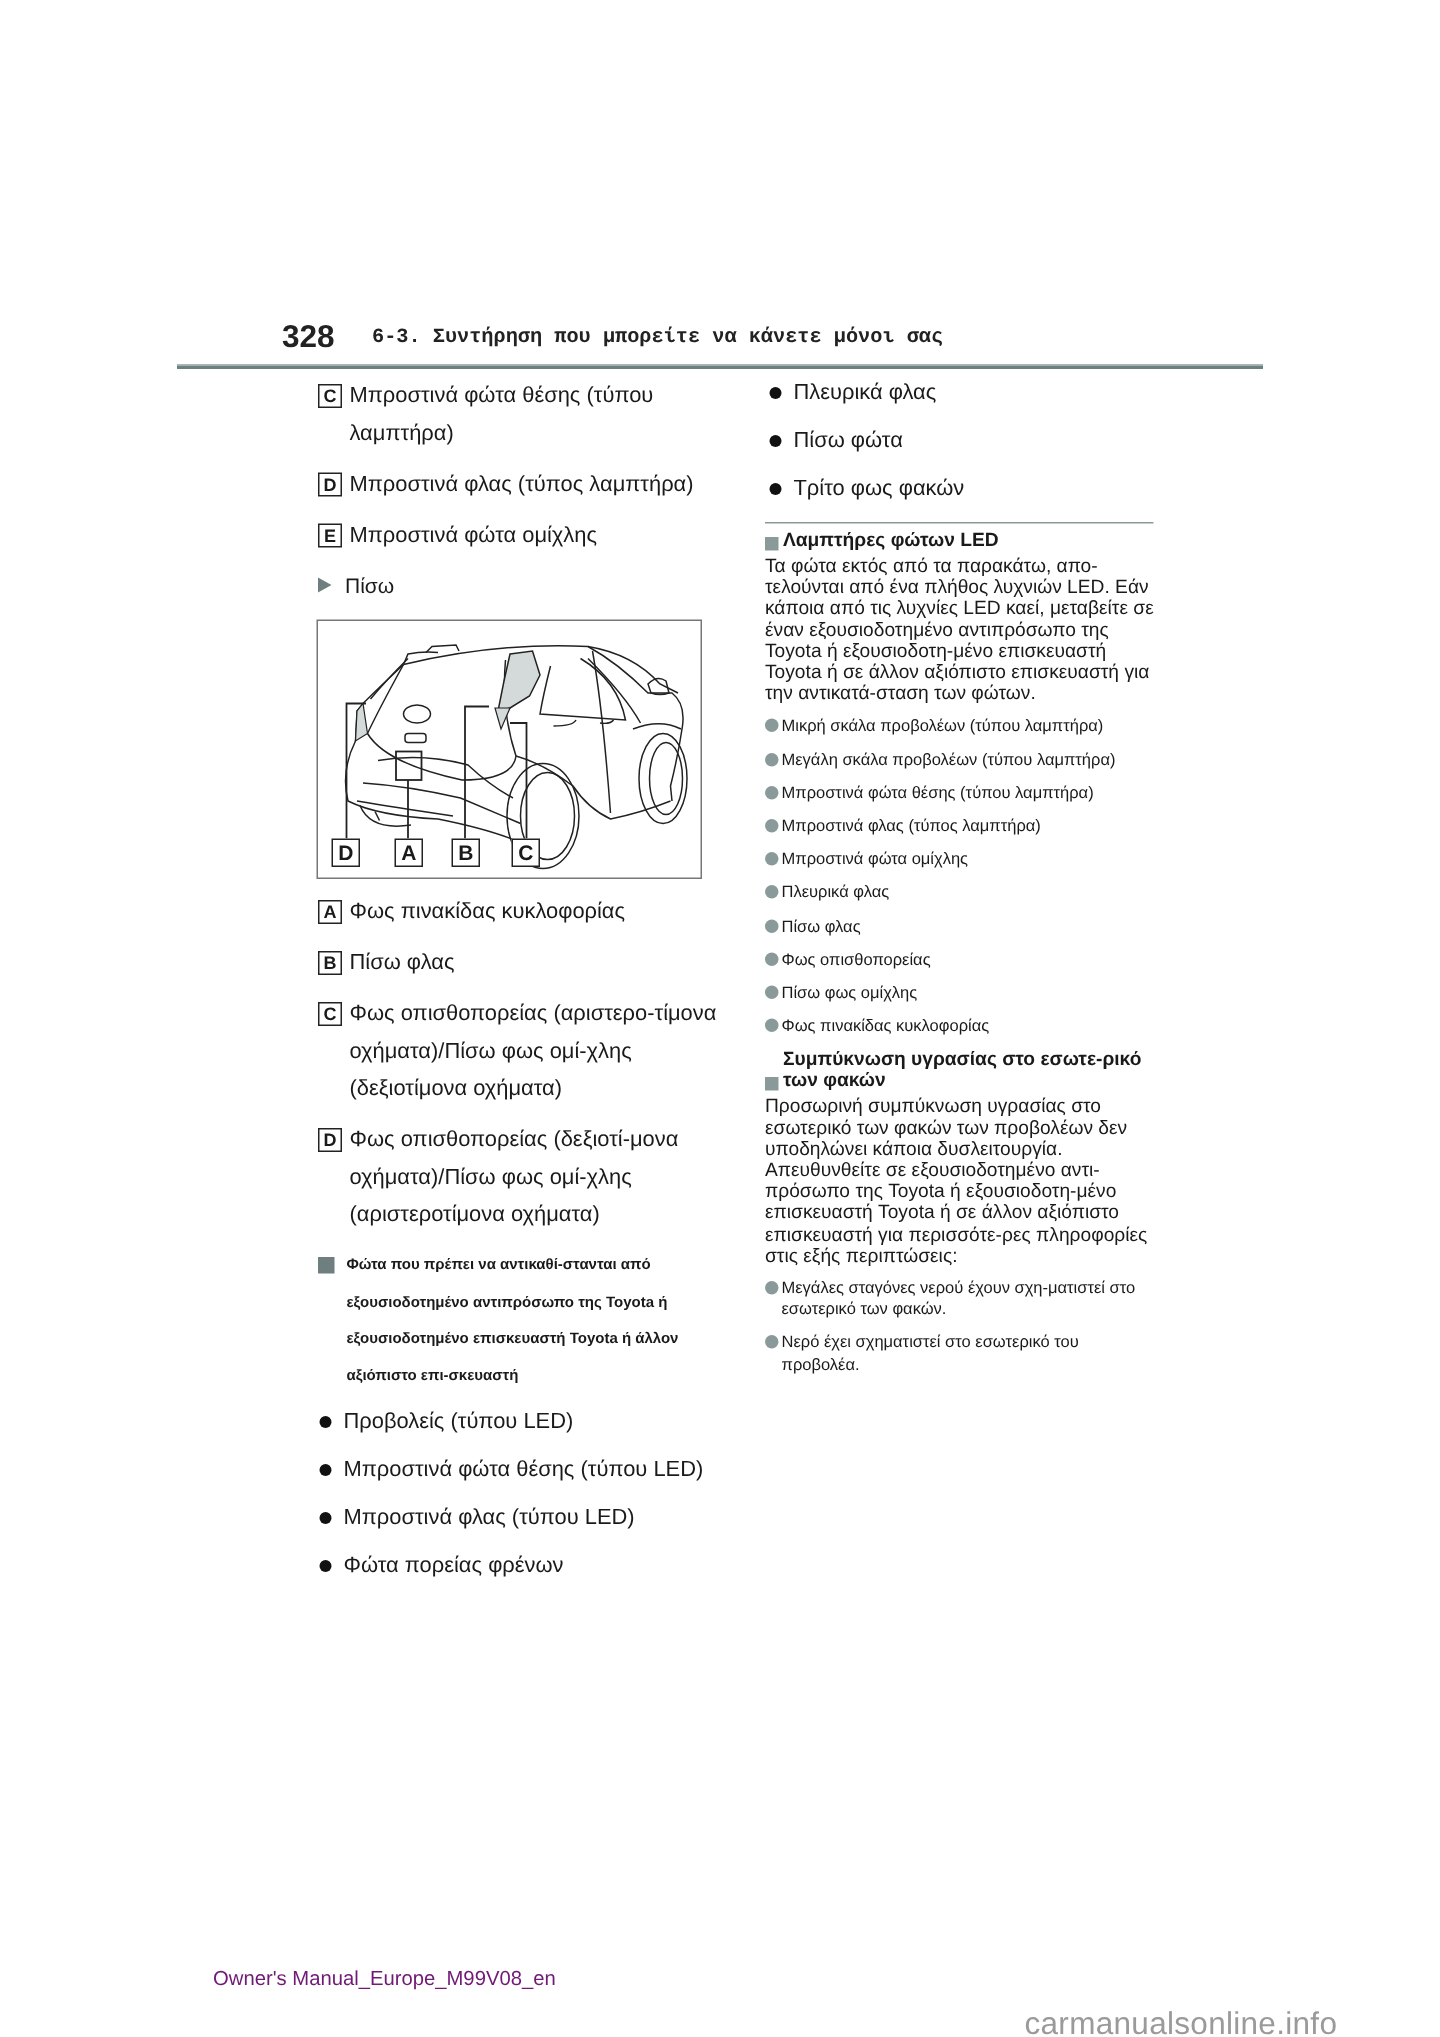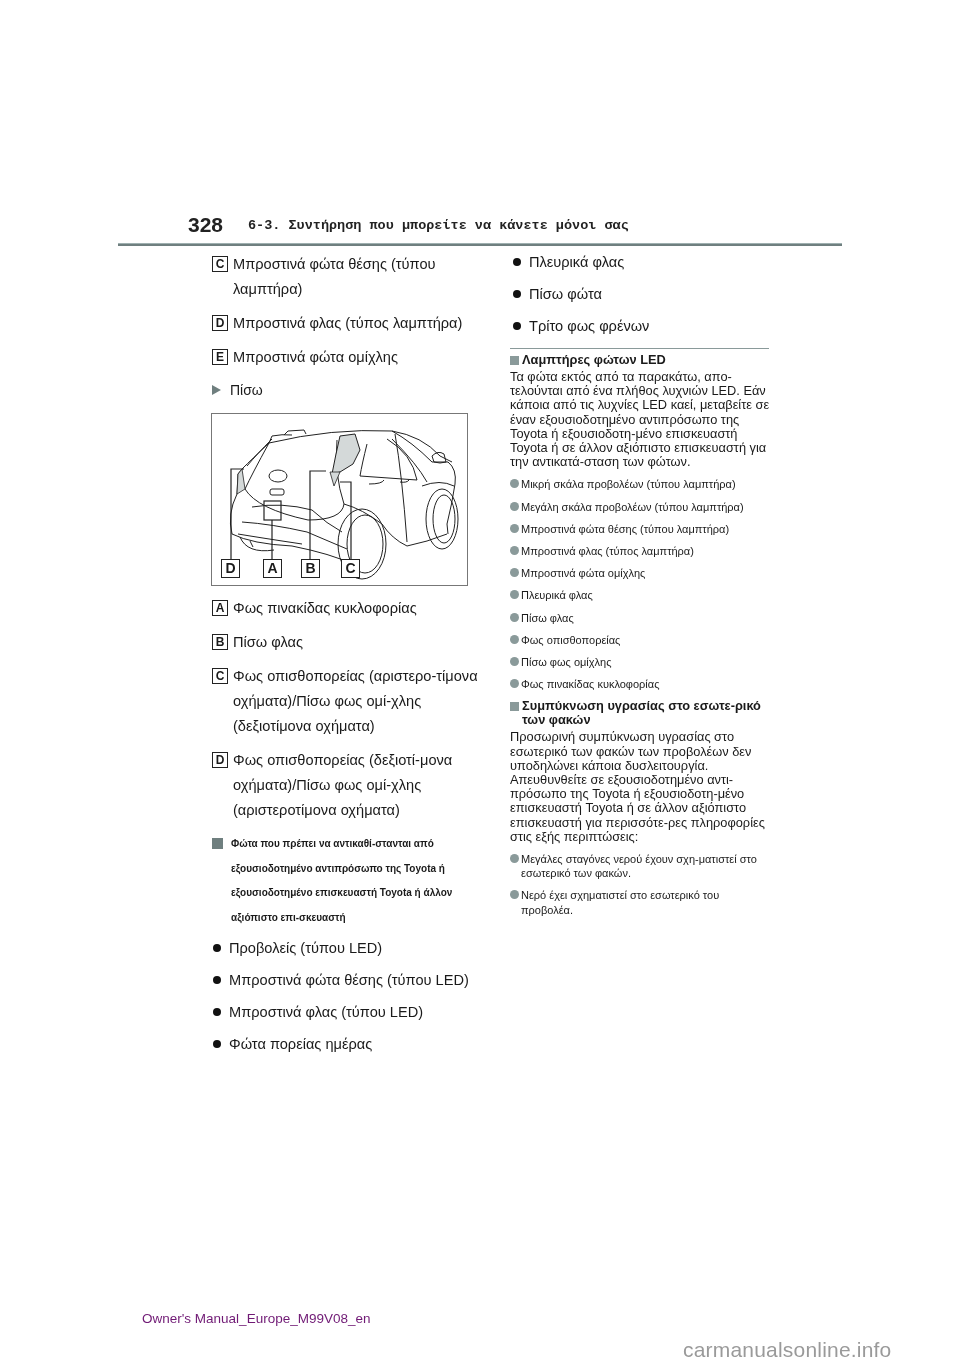--- a/index.html
+++ b/index.html
@@ -24,21 +24,21 @@
   .figure svg { position: absolute; left: 0; top: 0; }
   .fig-label { position: absolute; top: 145px; width: 19px; height: 19px; border: 1.5px solid #222; background: #fff; font-size: 14px; font-weight: bold; text-align: center; line-height: 17px; }
 
   .sq-head { display: flex; align-items: flex-start; font-size: 10px; font-weight: bold; line-height: 24.5px; margin: 4px 0 8px 0; }
   .sq { flex: 0 0 auto; width: 11px; height: 11px; background: #6f7f7f; margin: 6px 8px 0 2px; }
 
   .dot-item { display: flex; align-items: flex-start; font-size: 14.6px; line-height: 21px; margin-bottom: 11px; }
   .dot { flex: 0 0 auto; width: 8px; height: 8px; border-radius: 50%; background: #111; margin: 6px 8px 0 3px; }
 
   .rule-thin { width: 259px; height: 1px; background: #8a9a9a; margin: 10px 0 4px 0; }
-  .r-head { display: flex; align-items: flex-start; font-size: 12.8px; font-weight: bold; line-height: 14px; margin-bottom: 3px; }
+  .r-head { display: flex; align-items: flex-end; font-size: 12.8px; font-weight: bold; line-height: 14px; margin-bottom: 3px; }
   .r-sq { flex: 0 0 auto; width: 9px; height: 9px; background: #8a9a9a; margin: 3px 3px 0 0; }
   .r-para { font-size: 12.8px; line-height: 14.2px; margin-bottom: 8px; }
   .r-bullet { display: flex; align-items: flex-start; font-size: 11px; line-height: 14.2px; margin-bottom: 8px; }
   .r-gdot { flex: 0 0 auto; width: 9px; height: 9px; border-radius: 50%; background: #8a9a9a; margin: 2px 2px 0 0; }
 
   .footer { position: absolute; left: 142px; top: 1311px; font-size: 13.5px; color: #701a75; }
   .watermark { position: absolute; left: 683px; top: 1338px; font-size: 21px; color: #9a9a9a; letter-spacing: 0.2px; }
 </style>
 </head>
 <body>
@@ -152,36 +152,36 @@
   <div class="dot-item">
     <span class="dot"></span>
     <span>Μπροστινά φώτα θέσης (τύπου LED)</span>
   </div>
   <div class="dot-item">
     <span class="dot"></span>
     <span>Μπροστινά φλας (τύπου LED)</span>
   </div>
   <div class="dot-item">
     <span class="dot"></span>
-    <span>Φώτα πορείας ημέρας</span>
+    <span>Φώτα πορείας φρένων</span>
   </div>
 </div>
 
 <div class="col-right">
   <div class="dot-item">
     <span class="dot"></span>
     <span>Πλευρικά φλας</span>
   </div>
   <div class="dot-item">
     <span class="dot"></span>
     <span>Πίσω φώτα</span>
   </div>
   <div class="dot-item">
     <span class="dot"></span>
-    <span>Τρίτο φως φρένων</span>
+    <span>Τρίτο φως φακών</span>
   </div>
 
   <div class="rule-thin"></div>
 
   <div class="r-head">
     <span class="r-sq"></span>
     <span>Λαμπτήρες φώτων LED</span>
   </div>
   <div class="r-para">Τα φώτα εκτός από τα παρακάτω, απο-τελούνται από ένα πλήθος λυχνιών LED. Εάν κάποια από τις λυχνίες LED καεί, μεταβείτε σε έναν εξουσιοδοτημένο αντιπρόσωπο της Toyota ή εξουσιοδοτη-μένο επισκευαστή Toyota ή σε άλλον αξιόπιστο επισκευαστή για την αντικατά-σταση των φώτων.</div>
 

